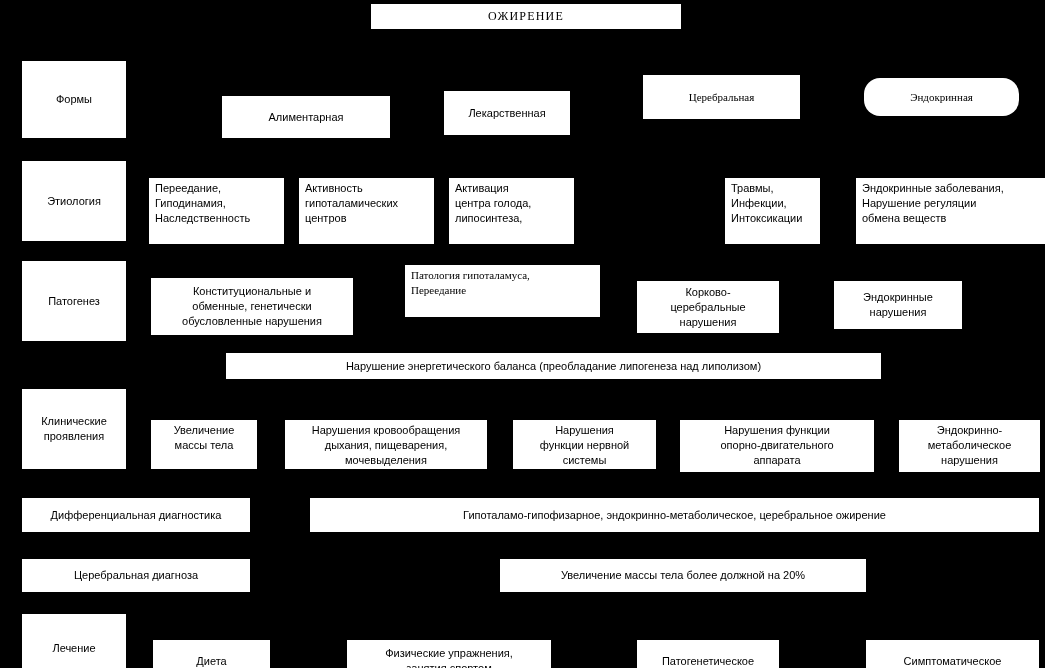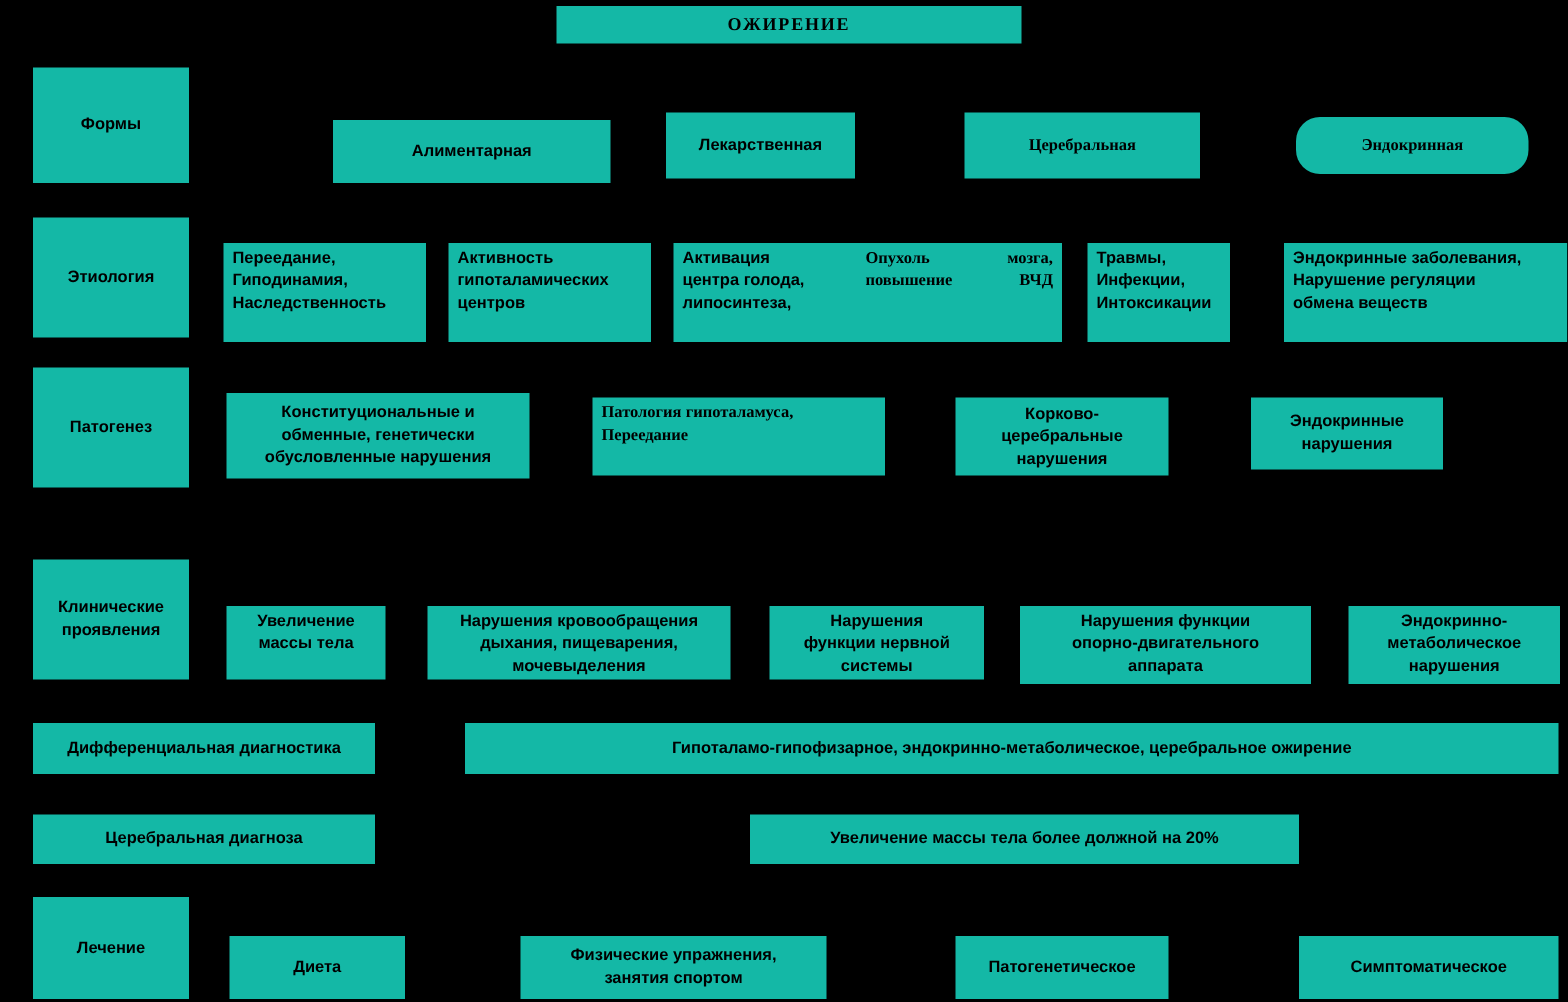--- a/index.html
+++ b/index.html
@@ -10,89 +10,87 @@
   #canvas {
     position: relative;
     width: 1045px;
     height: 668px;
     background: #000000;
     overflow: hidden;
     font-family: "Liberation Sans", sans-serif;
   }
   .box {
     position: absolute;
-    background: #14b8a6;
+    background: #ffffff;
     color: #000000;
     box-sizing: border-box;
     display: flex;
     flex-direction: column;
     justify-content: center;
     overflow: hidden;
     padding: 12px 4px;
     font-size: 11px;
     line-height: 15px;
     text-align: center;
     white-space: pre-line;
-    font-weight: bold;
   }
   .serif { font-family: "Liberation Serif", serif; }
-  .sans  { font-family: "Liberation Sans", sans-serif; }
+  .sans  { font-family: "Liberation Sans", sans-serif; margin-top: 16px; }
   .left  { text-align: left; padding-left: 6px; }
   .center{ text-align: center; }
   .justify { text-align: justify; text-align-last: justify; padding-left: 6px; padding-right: 6px; }
   .title-box {
     font-size: 12px;
     letter-spacing: 1.2px;
   }
   .top-align { justify-content: flex-start; padding-top: 3px; }
 </style>
 </head>
 <body>
 
 <div id="canvas">
 
   <div class="box serif center title-box" style="left:371px; top:4px; width:310px; height:25px;">ОЖИРЕНИЕ</div>
 
   <div class="box sans center" style="left:22px; top:45px; width:104px; height:77px;">Формы</div>
-  <div class="box sans center" style="left:222px; top:80px; width:185px; height:42px;">Алиментарная</div>
+  <div class="box sans center" style="left:222px; top:80px; width:168px; height:42px;">Алиментарная</div>
   <div class="box sans center" style="left:444px; top:75px; width:126px; height:44px;">Лекарственная</div>
   <div class="box serif center" style="left:643px; top:75px; width:157px; height:44px;text-align:center;">Церебральная</div>
   <div class="box serif center" style="left:864px; top:78px; width:155px; height:38px;border-radius:16px;">Эндокринная</div>
 
   <div class="box sans center" style="left:22px; top:145px; width:104px; height:80px;">Этиология</div>
   <div class="box sans left top-align" style="left:149px; top:162px; width:135px; height:66px;">Переедание,
 Гиподинамия,
 Наследственность</div>
   <div class="box sans left top-align" style="left:299px; top:162px; width:135px; height:66px;">Активность
 гипоталамических
 центров</div>
   <div class="box sans left top-align" style="left:449px; top:162px; width:125px; height:66px;">Активация
 центра голода,
 липосинтеза,</div>
-  <div class="box serif justify top-align" style="left:571px; top:162px; width:137px; height:66px;">Опухоль мозга,
-повышение ВЧД</div>
   <div class="box sans left top-align" style="left:725px; top:162px; width:95px; height:66px;">Травмы,
 Инфекции,
 Интоксикации</div>
   <div class="box sans left top-align" style="left:856px; top:162px; width:189px; height:66px;">Эндокринные заболевания,
 Нарушение регуляции
 обмена веществ</div>
 
   <div class="box sans center" style="left:22px; top:245px; width:104px; height:80px;">Патогенез</div>
   <div class="box sans center" style="left:151px; top:262px; width:202px; height:57px;">Конституциональные  и
 обменные, генетически
 обусловленные нарушения</div>
-  <div class="box serif left top-align" style="left:395px; top:265px; width:195px; height:52px;">Патология гипоталамуса,
+  <div class="box serif left top-align" style="left:405px; top:265px; width:195px; height:52px;">Патология гипоталамуса,
 Переедание</div>
   <div class="box sans center" style="left:637px; top:265px; width:142px; height:52px;">Корково-
 церебральные
 нарушения</div>
   <div class="box sans center" style="left:834px; top:265px; width:128px; height:48px;">Эндокринные
 нарушения</div>
 
+  <div class="box sans center" style="left:226px; top:337px; width:655px; height:26px;">Нарушение энергетического баланса (преобладание липогенеза над липолизом)</div>
 
   <div class="box sans center" style="left:22px; top:373px; width:104px; height:80px;">Клинические
 проявления</div>
   <div class="box sans center top-align" style="left:151px; top:404px; width:106px; height:49px;">Увеличение
 массы тела</div>
   <div class="box sans center top-align" style="left:285px; top:404px; width:202px; height:49px;">Нарушения кровообращения
 дыхания, пищеварения,
 мочевыделения</div>
   <div class="box sans center top-align" style="left:513px; top:404px; width:143px; height:49px;">Нарушения
 функции нервной

